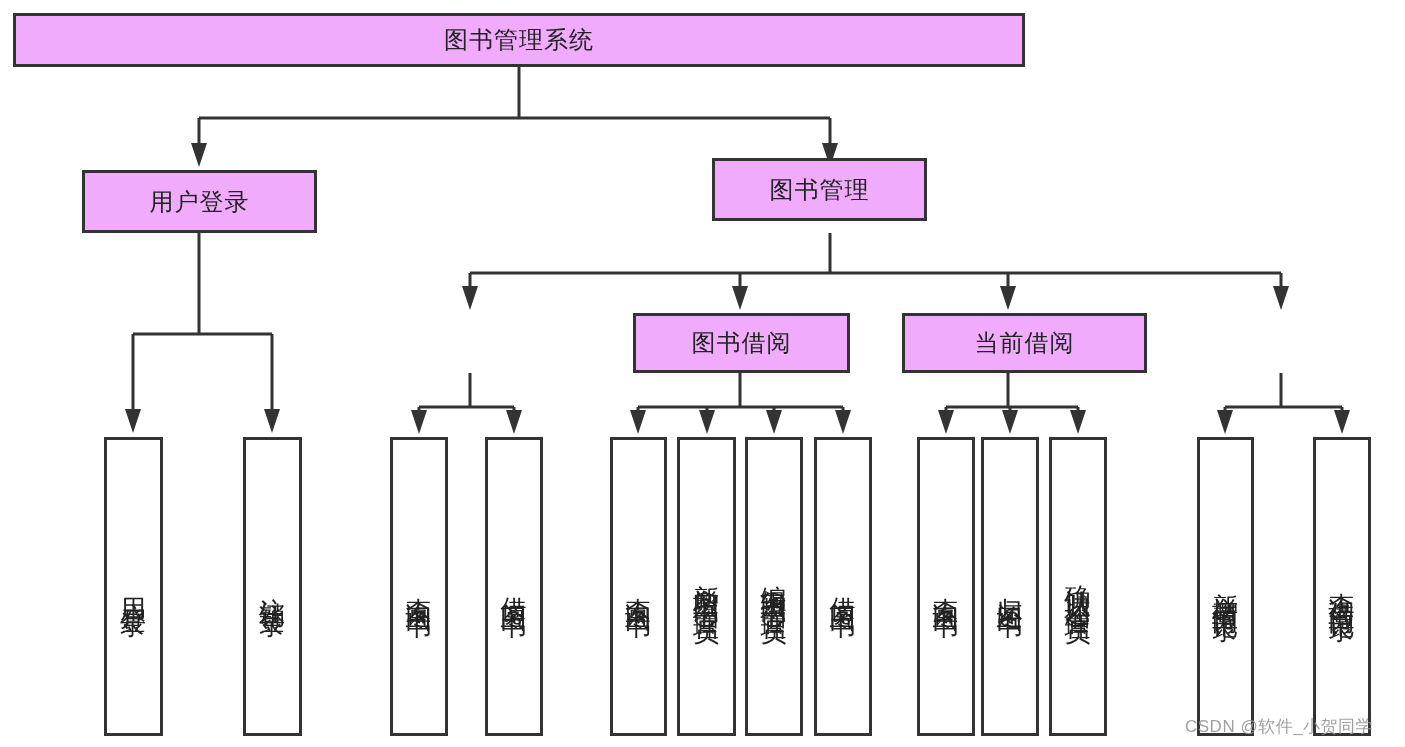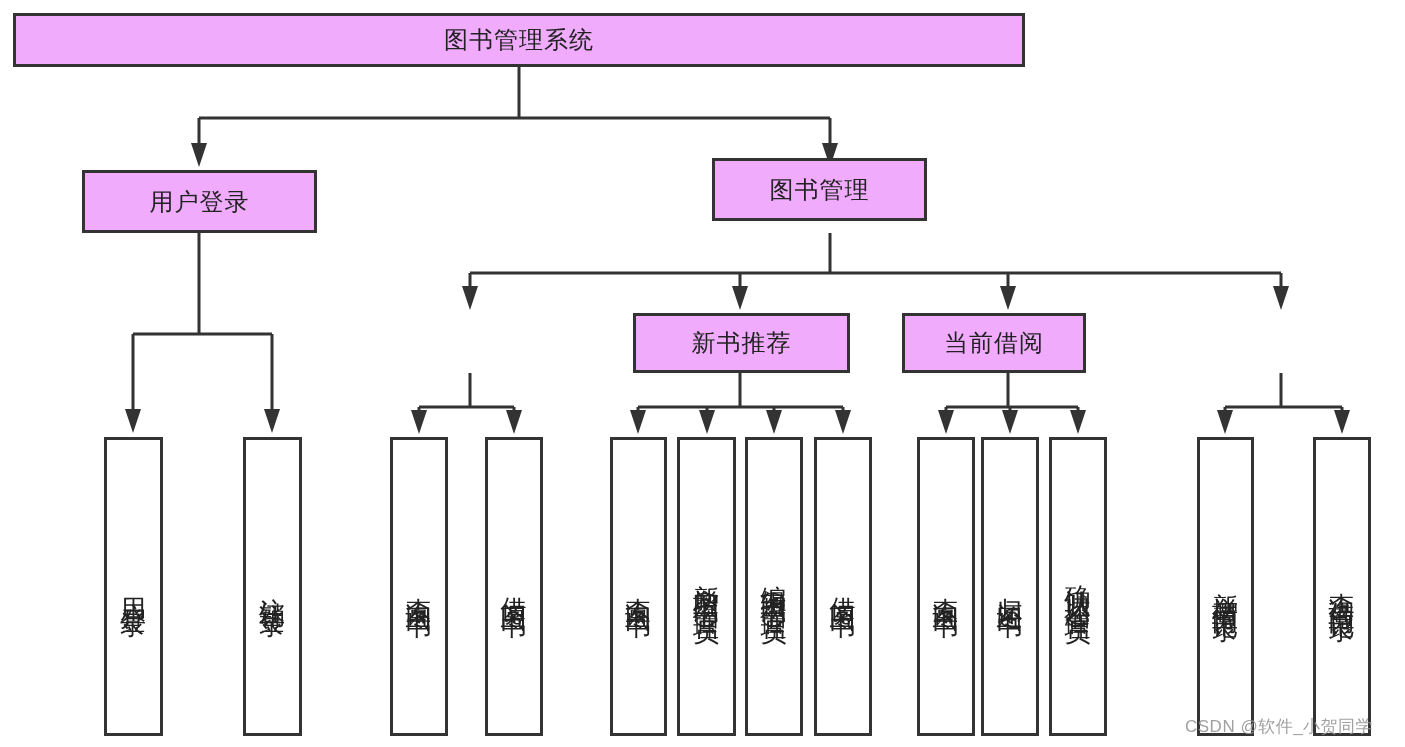--- a/index.html
+++ b/index.html
@@ -82,22 +82,22 @@
       <polygon points="1217,410 1233,410 1225,434"></polygon>
       <polygon points="1334,410 1350,410 1342,434"></polygon>
     </g>
   </svg>
 
   <div class="node" style="left:13px;top:13px;width:1012px;height:54px;">图书管理系统</div>
 
   <div class="node" style="left:82px;top:170px;width:235px;height:63px;">用户登录</div>
   <div class="node" style="left:712px;top:158px;width:215px;height:63px;">图书管理</div>
 
-  <div class="node" style="left:633px;top:313px;width:217px;height:60px;">新书推荐</div>
-  <div class="node" style="left:902px;top:313px;width:184px;height:60px;">当前借阅</div>
+  <div class="node" style="left:633px;top:313px;width:217px;height:60px;">图书借阅</div>
+  <div class="node" style="left:902px;top:313px;width:245px;height:60px;">当前借阅</div>
 
   <div class="vnode" style="left:104px;width:59px;">用户登录</div>
   <div class="vnode" style="left:243px;width:59px;">注销登录</div>
 
   <div class="vnode" style="left:390px;width:58px;">查询图书</div>
   <div class="vnode" style="left:485px;width:58px;">借阅图书</div>
 
   <div class="vnode" style="left:610px;width:57px;">查询图书</div>
   <div class="vnode" style="left:677px;width:59px;">新增图书（管理员）</div>
   <div class="vnode" style="left:745px;width:58px;">编辑图书（管理员）</div>

